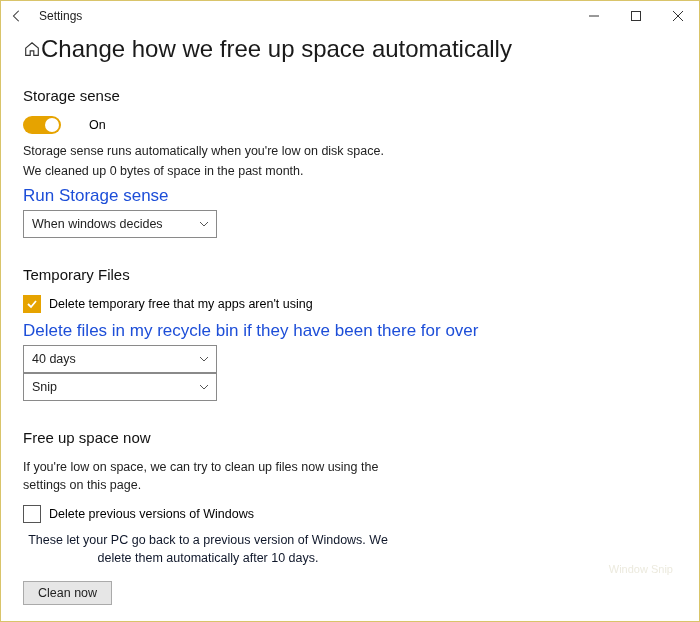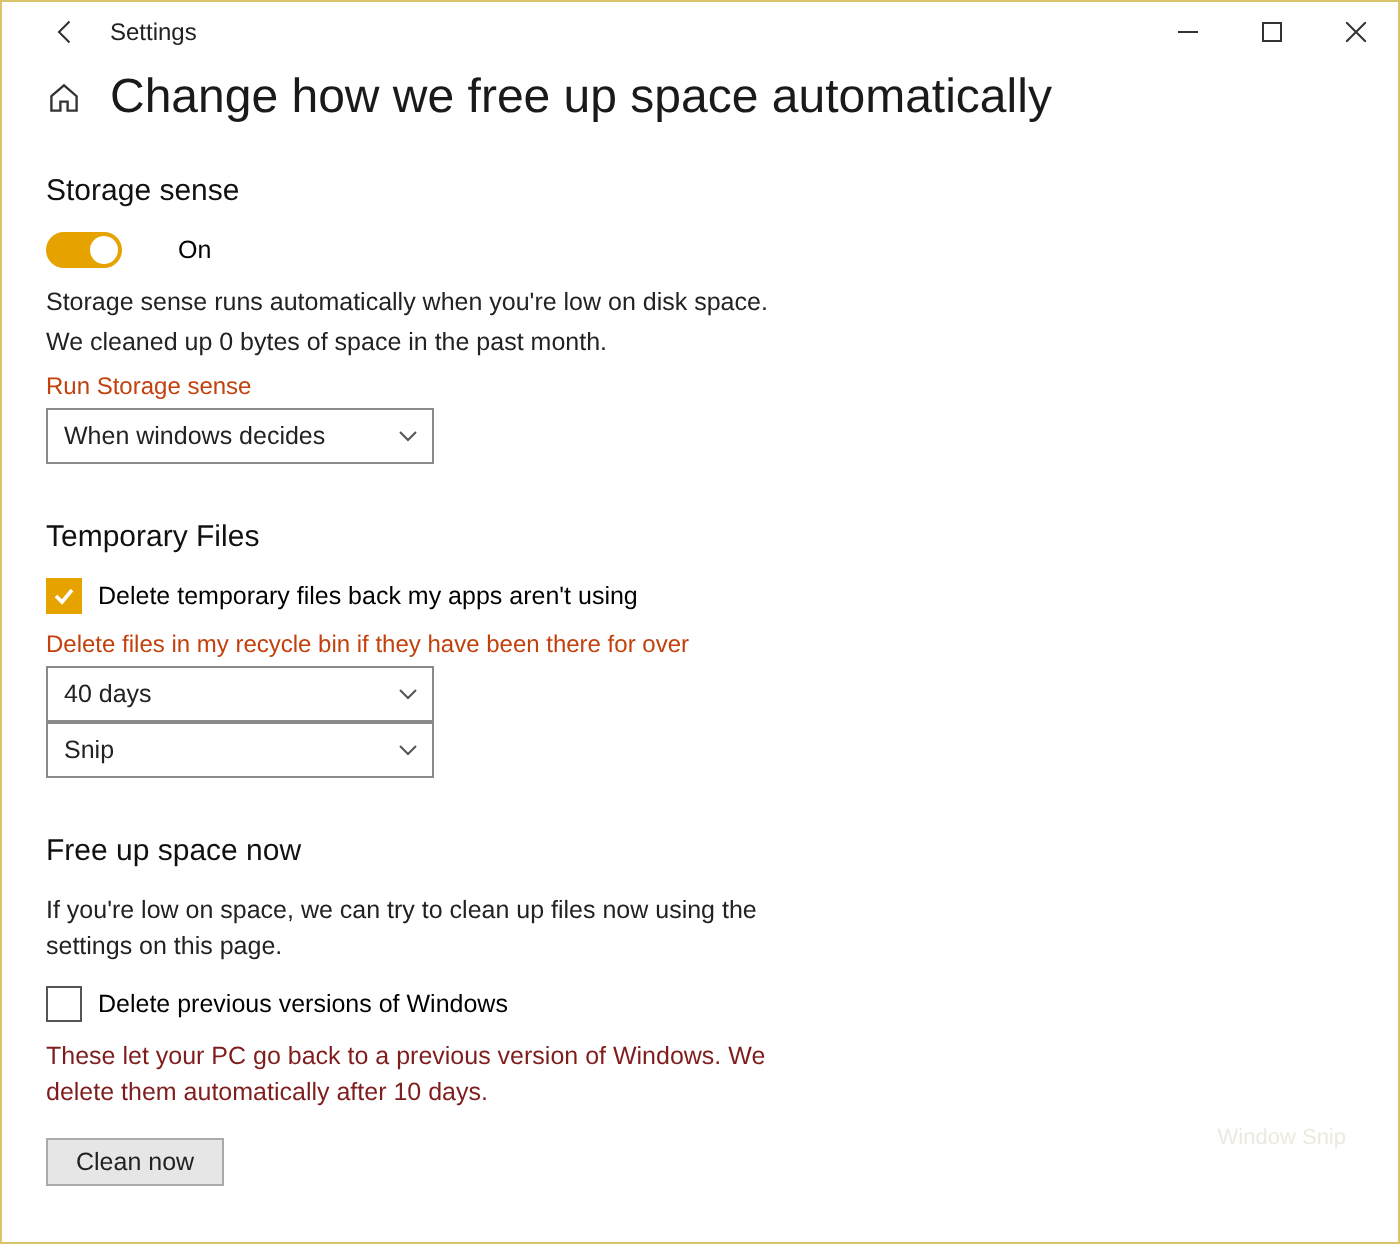--- a/index.html
+++ b/index.html
@@ -11,21 +11,21 @@
     height: 622px;
     overflow: hidden;
     border: 1px solid #d9c46a;
     font-size: 12.5px;
     position: relative;
   }
   .titlebar {
     display: flex;
     align-items: center;
     height: 30px;
-    padding-left: 20px;
+    padding-left: 4px;
   }
   .titlebar .back {
     width: 24px; height: 24px;
     display: flex; align-items: center; justify-content: center;
     color: #333;
     cursor: default;
   }
   .titlebar .title {
     margin-left: 10px;
     font-size: 12px;
@@ -41,21 +41,20 @@
     display: flex; align-items: center; justify-content: center;
     color: #333;
     cursor: default;
   }
   .page {
     padding: 4px 22px 10px 22px;
   }
   .page-header {
     display: flex;
     align-items: center;
-    gap: 14px;
     margin-bottom: 24px;
   }
   .page-title {
     font-size: 24px;
     font-weight: 400;
     color: #1a1a1a;
   }
   .section-heading {
     font-size: 15px;
     font-weight: 400;
@@ -82,25 +81,26 @@
     border-radius: 50%;
     background: #fff;
   }
   .desc {
     font-size: 12.5px;
     color: #222;
     line-height: 1.45;
     margin-bottom: 2px;
   }
   .desc-dim {
-    color: #7f1d1d;
+    color: #0f172a;
+    text-align: center;
   }
   .field-label {
-    font-size: 12px;
-    color: #c2410c;
+    font-size: 17px;
+    color: #1d4ed8;
     margin-top: 6px;
     margin-bottom: 4px;
   }
   .select {
     width: 194px;
     height: 28px;
     border: 1px solid #8a8a8a;
     background: #fff;
     padding: 0 26px 0 8px;
     font-size: 12.5px;
@@ -226,21 +226,21 @@
 
   <div class="section">
     <div class="section-heading">Temporary Files</div>
 
     <div class="chk-row">
       <div class="chk checked">
         <svg width="12" height="12" viewBox="0 0 12 12">
             <path d="M2 6 L5 9 L10 3" fill="none" stroke="#fff" stroke-width="1.8"></path>
           </svg>
       </div>
-      <span>Delete temporary files back my apps aren't using</span>
+      <span>Delete temporary free that my apps aren't using</span>
     </div>
 
     <div class="field-label">Delete files in my recycle bin if they have been there for over</div>
     <div class="select">
       <span>40 days</span>
       <span class="chev">
         <svg width="12" height="12" viewBox="0 0 12 12">
             <path d="M2 4 L6 8 L10 4" fill="none" stroke="currentColor" stroke-width="1"></path>
           </svg>
       </span>

